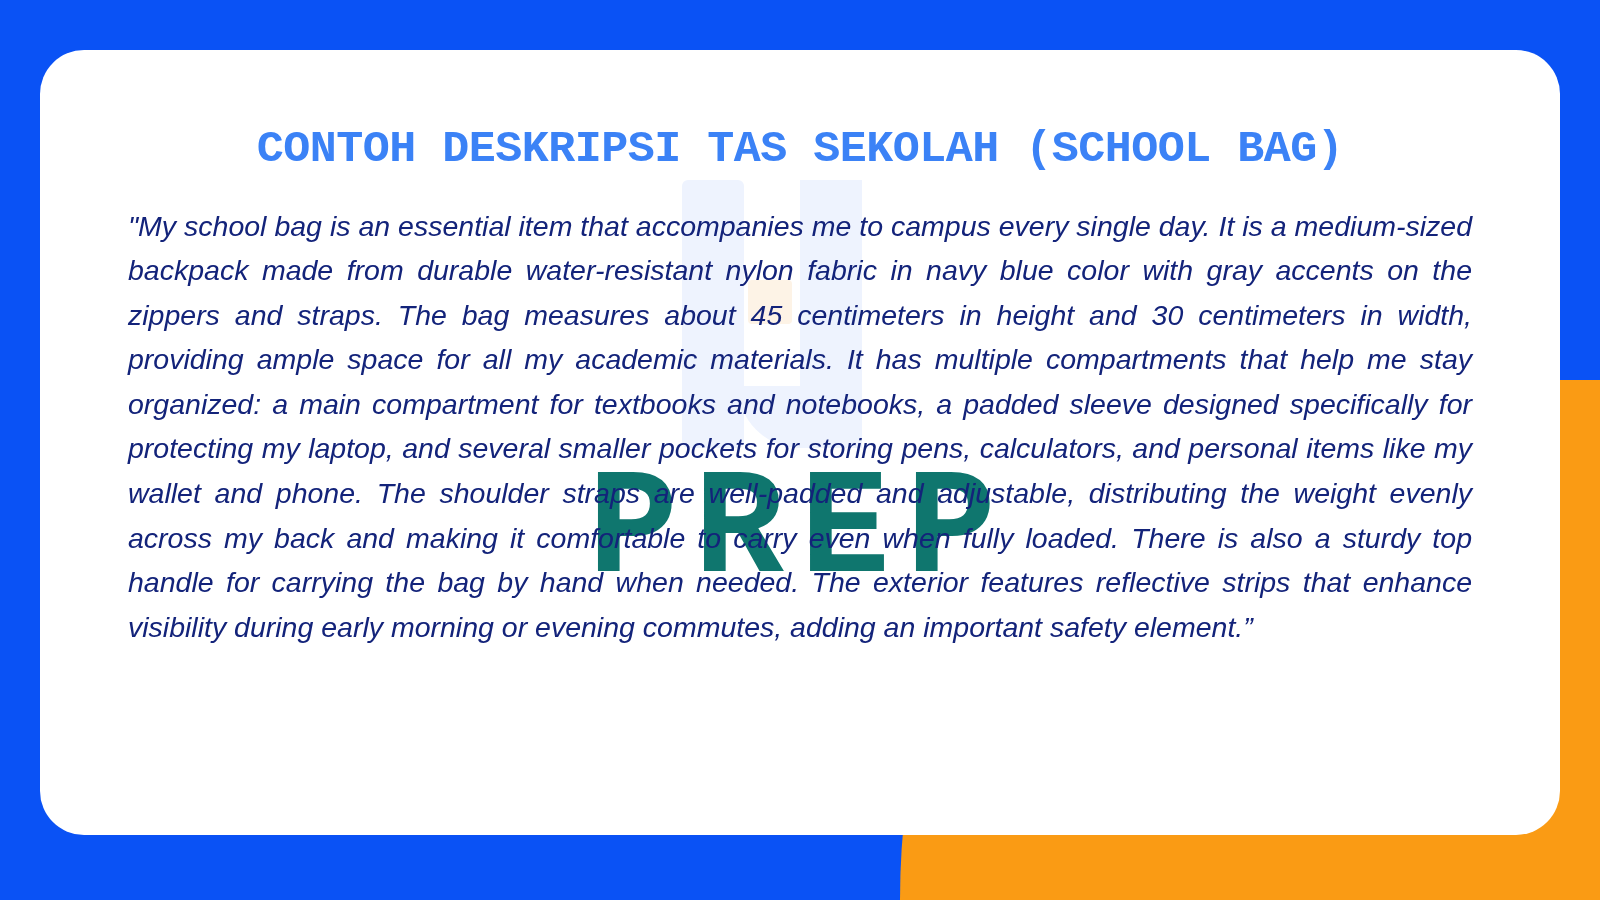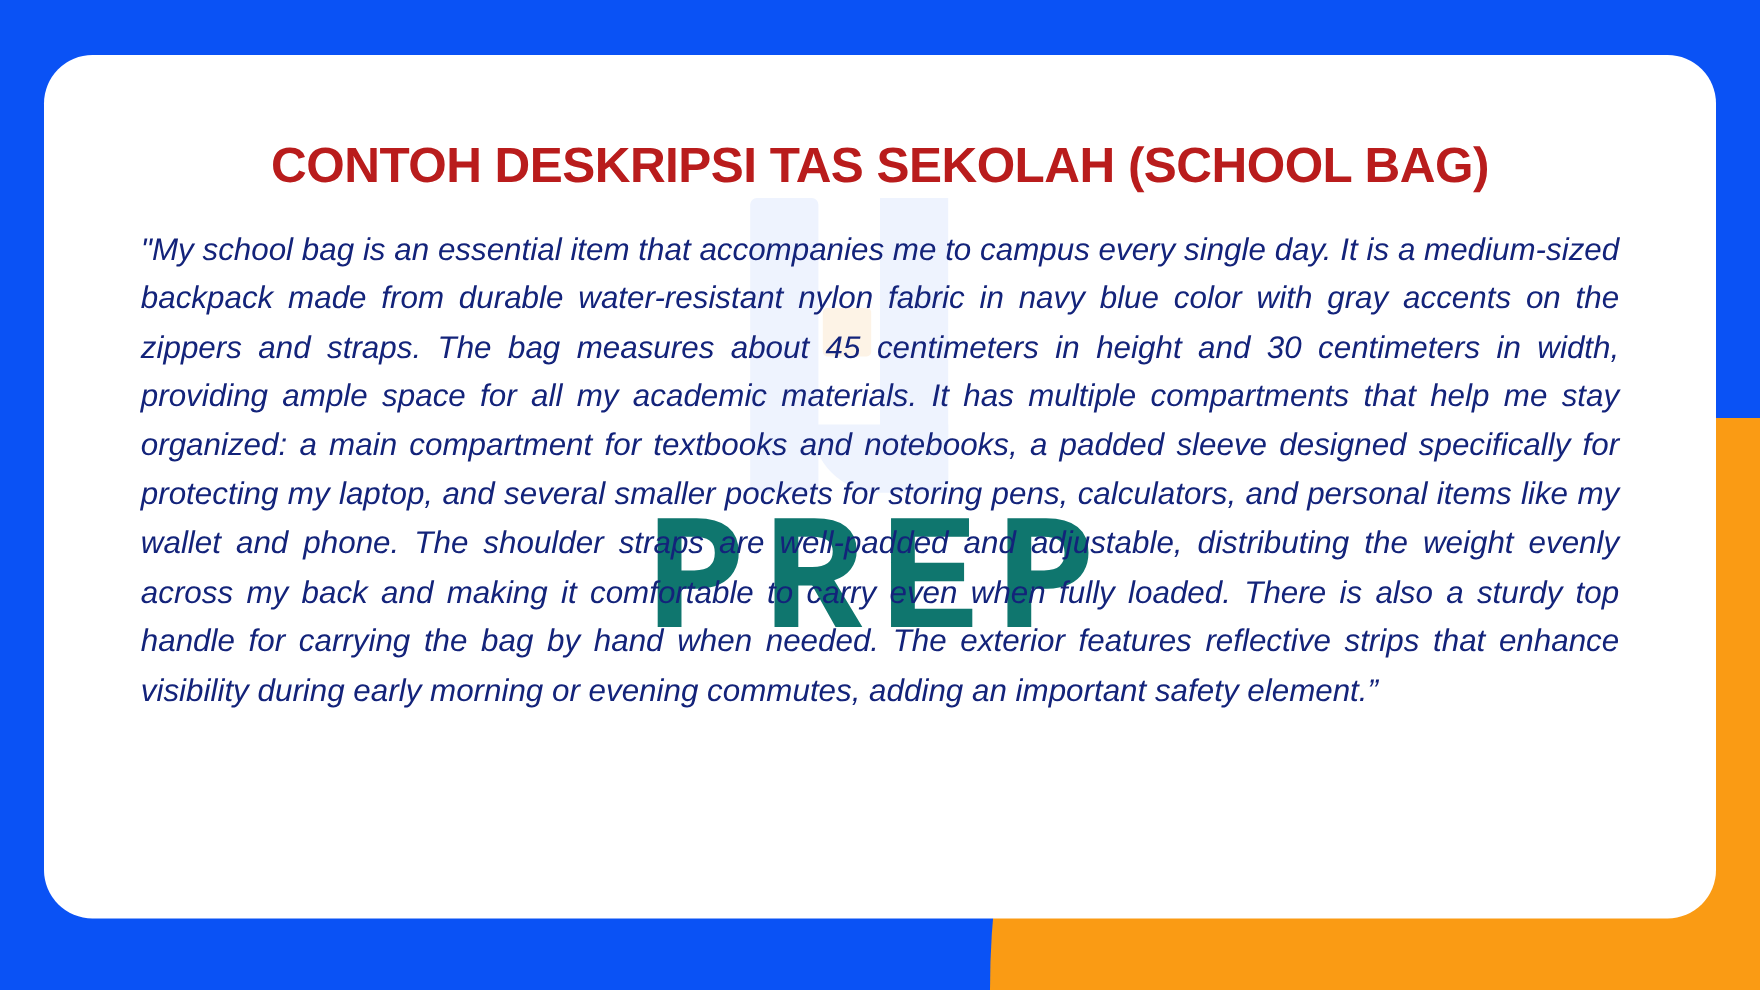--- a/index.html
+++ b/index.html
@@ -125,27 +125,27 @@
     line-height: 1;
     font-family: Liberation Mono, monospace;
   }
 
   #content {
     position: relative;
     z-index: 2;
   }
 
   #title {
-    color: #b91c1c;
+    color: #3b82f6;
     font-size: 45px;
     font-weight: bold;
     text-align: center;
     letter-spacing: -0.5px;
     margin: 14px 0 26px 0;
-    font-family: Liberation Sans, sans-serif;
+    font-family: Liberation Mono, monospace;
   }
 
   #body-text {
     color: #13237a;
     font-size: 28.5px;
     line-height: 1.565;
     font-style: italic;
     font-weight: 500;
     text-align: justify;
     font-family: "Liberation Sans", sans-serif;

